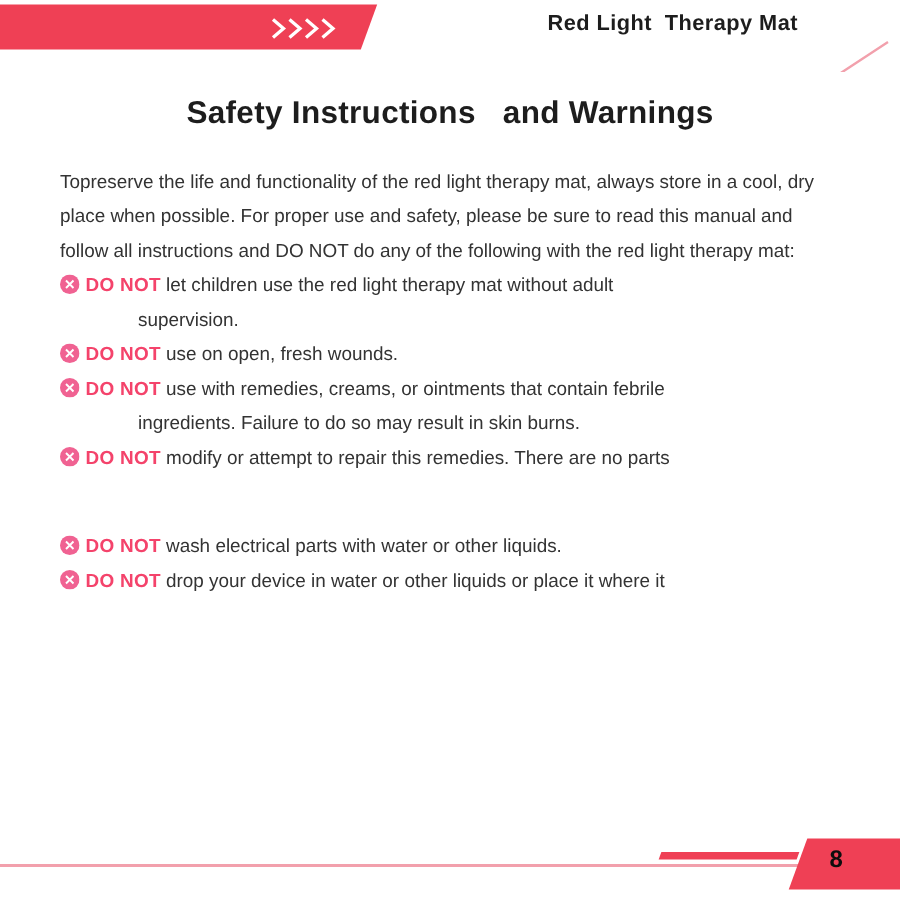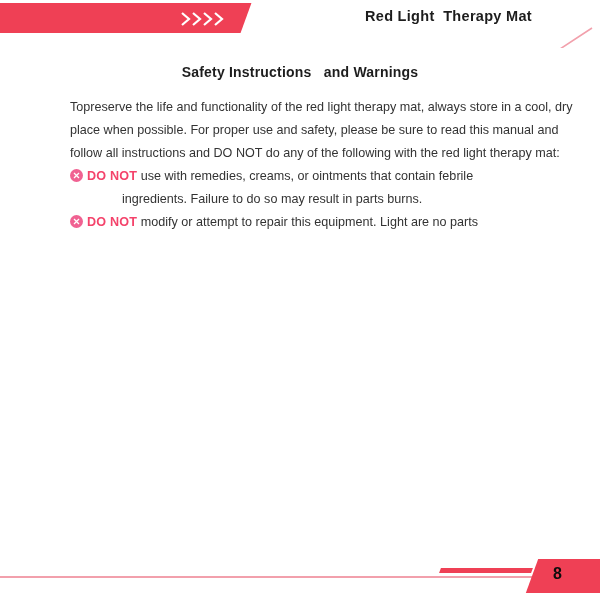--- a/index.html
+++ b/index.html
@@ -62,34 +62,33 @@
     top: 37px;
     width: 600px;
     height: 22px;
     overflow: visible;
   }
 
   
   .page-title {
     margin: 16px 0 0 0;
     text-align: center;
-    font-size: 14px;
+    font-size: 21px;
     font-weight: bold;
     color: #1d1d1d;
     letter-spacing: 0.2px;
     white-space: pre;
   }
 
   
   .content {
     position: absolute;
     left: 40px;
-    top: 96px;
+    top: 110px;
     width: 524px;
-    margin-left: 30px;
   }
   .para {
     font-size: 12.6px;
     line-height: 23px;
     color: #333333;
     margin: 0;
   }
   .para-spacer {
     height: 19px;
   }
@@ -197,50 +196,79 @@
   </svg>
 </div>
 
 <div class="page-title">Safety Instructions   and Warnings</div>
 
 <div class="content">
 
   <p class="para">Topreserve the life and functionality of the red light therapy mat, always store in a cool, dry place when possible. For proper use and safety, please be sure to read this manual and follow all instructions and DO NOT do any of the following with the red light therapy mat:</p>
 
   <ul class="warn-list">
-
-
-
-
+    <li class="warn-item">
+      <svg class="x-icon" viewBox="0 0 13 13">
+        <circle cx="6.5" cy="6.5" r="6.5" fill="#f06292"></circle>
+        <path d="M4 4 L9 9 M9 4 L4 9" stroke="#ffffff" stroke-width="1.3" fill="none"></path>
+      </svg>
+      <span class="donot">DO NOT</span><span> let children use the red light therapy mat without  adult</span>
+      <span class="warn-cont">supervision.</span>
+    </li>
+
+
+
+
+    <li class="warn-item">
+      <svg class="x-icon" viewBox="0 0 13 13">
+        <circle cx="6.5" cy="6.5" r="6.5" fill="#f06292"></circle>
+        <path d="M4 4 L9 9 M9 4 L4 9" stroke="#ffffff" stroke-width="1.3" fill="none"></path>
+      </svg>
+      <span class="donot">DO NOT</span><span> use on open, fresh wounds.</span>
+    </li>
 
     <li class="warn-item">
       <svg class="x-icon" viewBox="0 0 13 13">
         <circle cx="6.5" cy="6.5" r="6.5" fill="#f06292"></circle>
         <path d="M4 4 L9 9 M9 4 L4 9" stroke="#ffffff" stroke-width="1.3" fill="none"></path>
       </svg>
       <span class="donot">DO NOT</span><span> use with  remedies, creams, or ointments that contain febrile</span>
-      <span class="warn-cont">ingredients. Failure to do so may result in parts burns.</span>
-    </li>
-
-    <li class="warn-item">
-      <svg class="x-icon" viewBox="0 0 13 13">
-        <circle cx="6.5" cy="6.5" r="6.5" fill="#f06292"></circle>
-        <path d="M4 4 L9 9 M9 4 L4 9" stroke="#ffffff" stroke-width="1.3" fill="none"></path>
-      </svg>
-      <span class="donot">DO NOT</span><span> modify or attempt to repair this equipment. Light are no parts</span>
+      <span class="warn-cont">ingredients. Failure to do so may result in skin burns.</span>
+    </li>
+
+    <li class="warn-item">
+      <svg class="x-icon" viewBox="0 0 13 13">
+        <circle cx="6.5" cy="6.5" r="6.5" fill="#f06292"></circle>
+        <path d="M4 4 L9 9 M9 4 L4 9" stroke="#ffffff" stroke-width="1.3" fill="none"></path>
+      </svg>
+      <span class="donot">DO NOT</span><span> modify or attempt to repair this remedies. There are no parts</span>
     </li>
   </ul>
 
   <div class="para-spacer"></div>
 
 
   <div class="list-gap"></div>
 
   <ul class="warn-list">
-
+    <li class="warn-item">
+      <svg class="x-icon" viewBox="0 0 13 13">
+        <circle cx="6.5" cy="6.5" r="6.5" fill="#f06292"></circle>
+        <path d="M4 4 L9 9 M9 4 L4 9" stroke="#ffffff" stroke-width="1.3" fill="none"></path>
+      </svg>
+      <span class="donot">DO NOT</span><span> wash electrical parts with  water or other liquids.</span>
+    </li>
+
+    <li class="warn-item">
+      <svg class="x-icon" viewBox="0 0 13 13">
+        <circle cx="6.5" cy="6.5" r="6.5" fill="#f06292"></circle>
+        <path d="M4 4 L9 9 M9 4 L4 9" stroke="#ffffff" stroke-width="1.3" fill="none"></path>
+      </svg>
+      <span class="donot">DO NOT</span><span> drop your device in water or other liquids or place it where it</span>
+    </li>
   </ul>
 </div>
 
 <div class="footer">
   <div class="footer-rule"></div>
   <div class="footer-bar"></div>
   <div class="footer-tag"></div>
   <div class="footer-page">8</div>
 </div>
 

